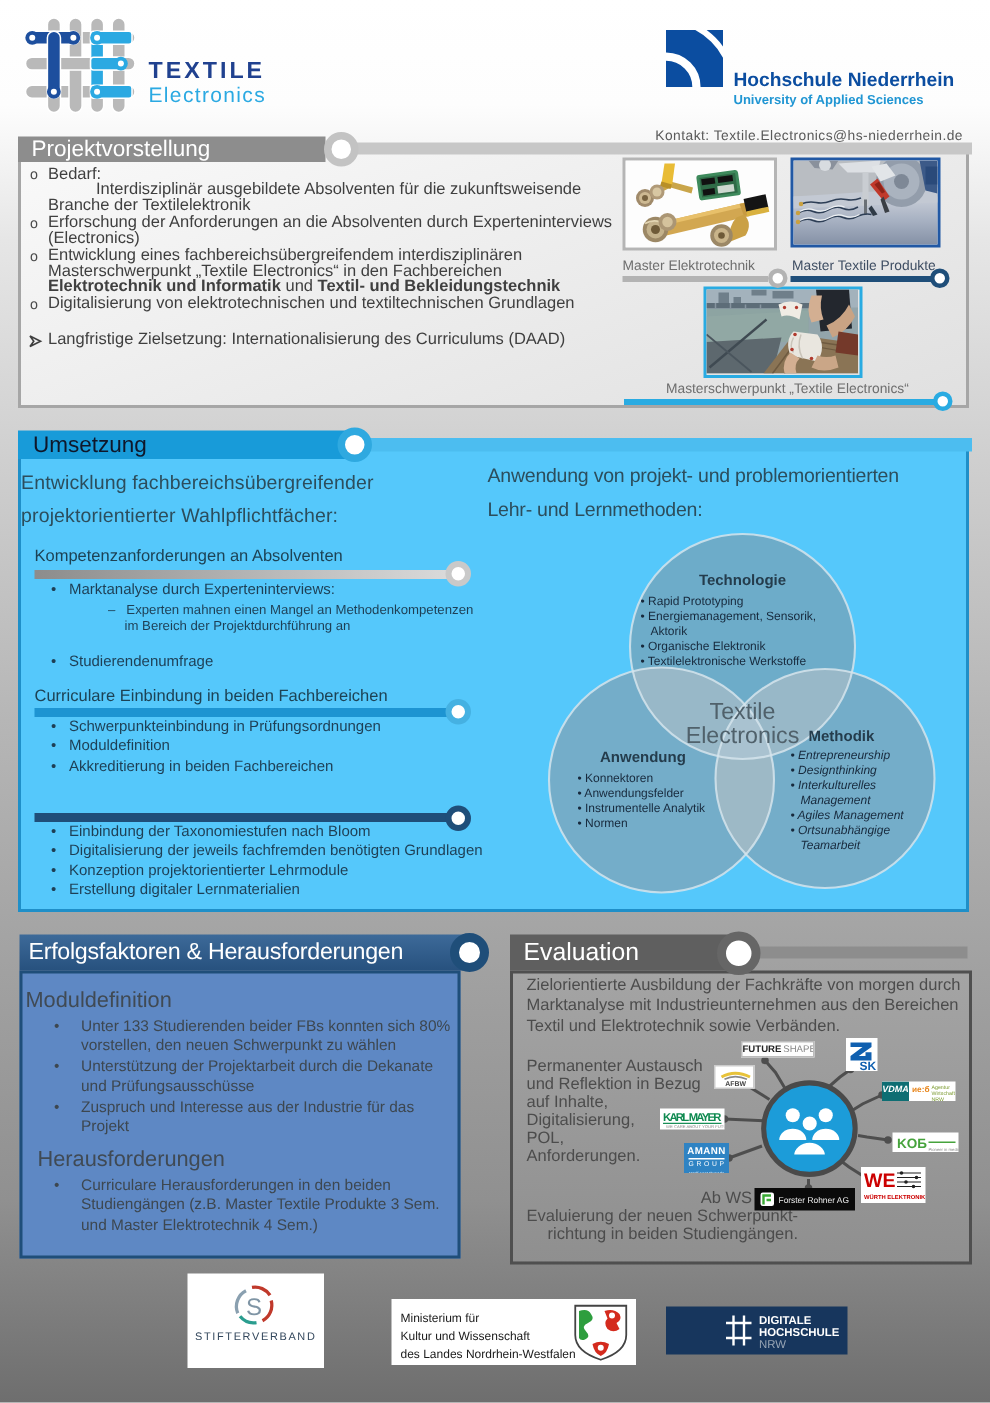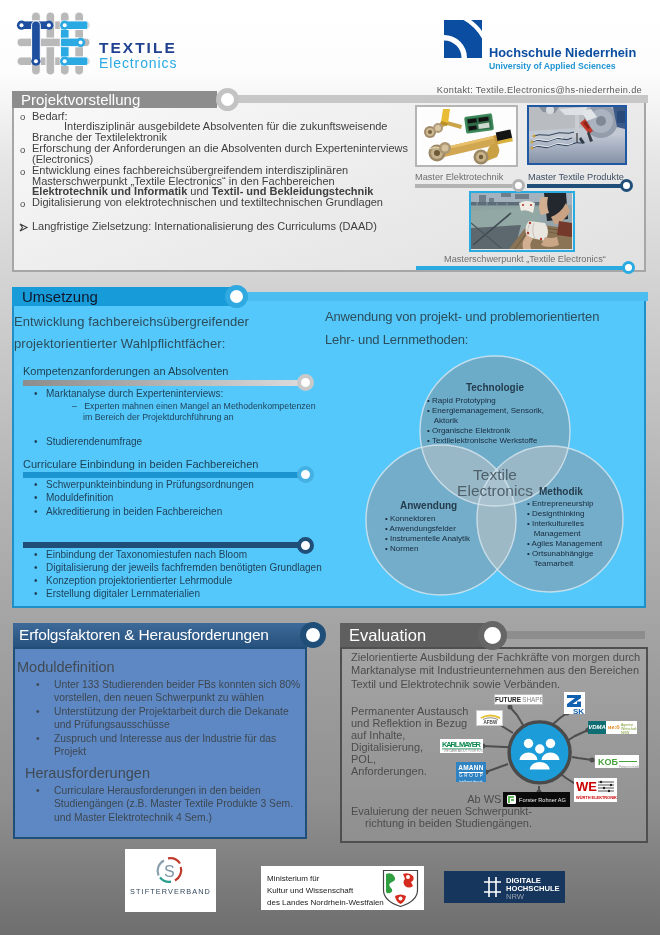--- a/index.html
+++ b/index.html
@@ -309,21 +309,21 @@
 </g>
 </svg>
 <div class="abs" style="left:455px;top:381.5px;width:80px;text-align:center;font-size:10px;font-weight:bold;color:#243c4c;">Technologie</div>
 <div class="abs" style="left:427px;top:395.5px;font-size:8px;line-height:10px;color:#17293c;">
 • Rapid Prototyping<br>• Energiemanagement, Sensorik,<br>&nbsp;&nbsp;&nbsp;Aktorik<br>• Organische Elektronik<br>• Textilelektronische Werkstoffe</div>
 <div class="abs" style="left:430px;top:467px;width:130px;text-align:center;font-size:15.5px;line-height:16px;color:#50616b;">Textile<br>Electronics</div>
 <div class="abs" style="left:400px;top:500px;font-size:10px;font-weight:bold;color:#243c4c;">Anwendung</div>
 <div class="abs" style="left:385px;top:513.5px;font-size:8px;line-height:10px;color:#17293c;">
 • Konnektoren<br>• Anwendungsfelder<br>• Instrumentelle Analytik<br>• Normen</div>
 <div class="abs" style="left:539px;top:485.5px;font-size:10px;font-weight:bold;color:#243c4c;">Methodik</div>
-<div class="abs" style="left:527px;top:498.5px;font-size:8px;line-height:10px;color:#17293c;">
+<div class="abs" style="left:527px;top:498.5px;font-size:8px;line-height:10px;color:#17293c;font-style:italic;">
 • Entrepreneurship<br>• Designthinking<br>• Interkulturelles<br>&nbsp;&nbsp;&nbsp;Management<br>• Agiles Management<br>• Ortsunabhängige<br>&nbsp;&nbsp;&nbsp;Teamarbeit</div>
 
 <div class="abs" id="ehbox"></div>
 <div class="abs" id="ehbar">Erfolgsfaktoren &amp; Herausforderungen</div>
 <div class="ring" style="left:300px;top:622px;width:26px;height:26px;border:6px solid #1f4e79;"></div>
 
 <div class="eht" style="left:17px;top:659px;">Moduldefinition</div>
 <div class="ehb" style="left:54px;top:677.5px;">Unter 133 Studierenden beider FBs konnten sich 80%<br>vorstellen, den neuen Schwerpunkt zu wählen</div>
 <div class="ehb" style="left:54px;top:704.5px;">Unterstützung der Projektarbeit durch die Dekanate<br>und Prüfungsausschüsse</div>
 <div class="ehb" style="left:54px;top:731.5px;">Zuspruch und Interesse aus der Industrie für das<br>Projekt</div>

